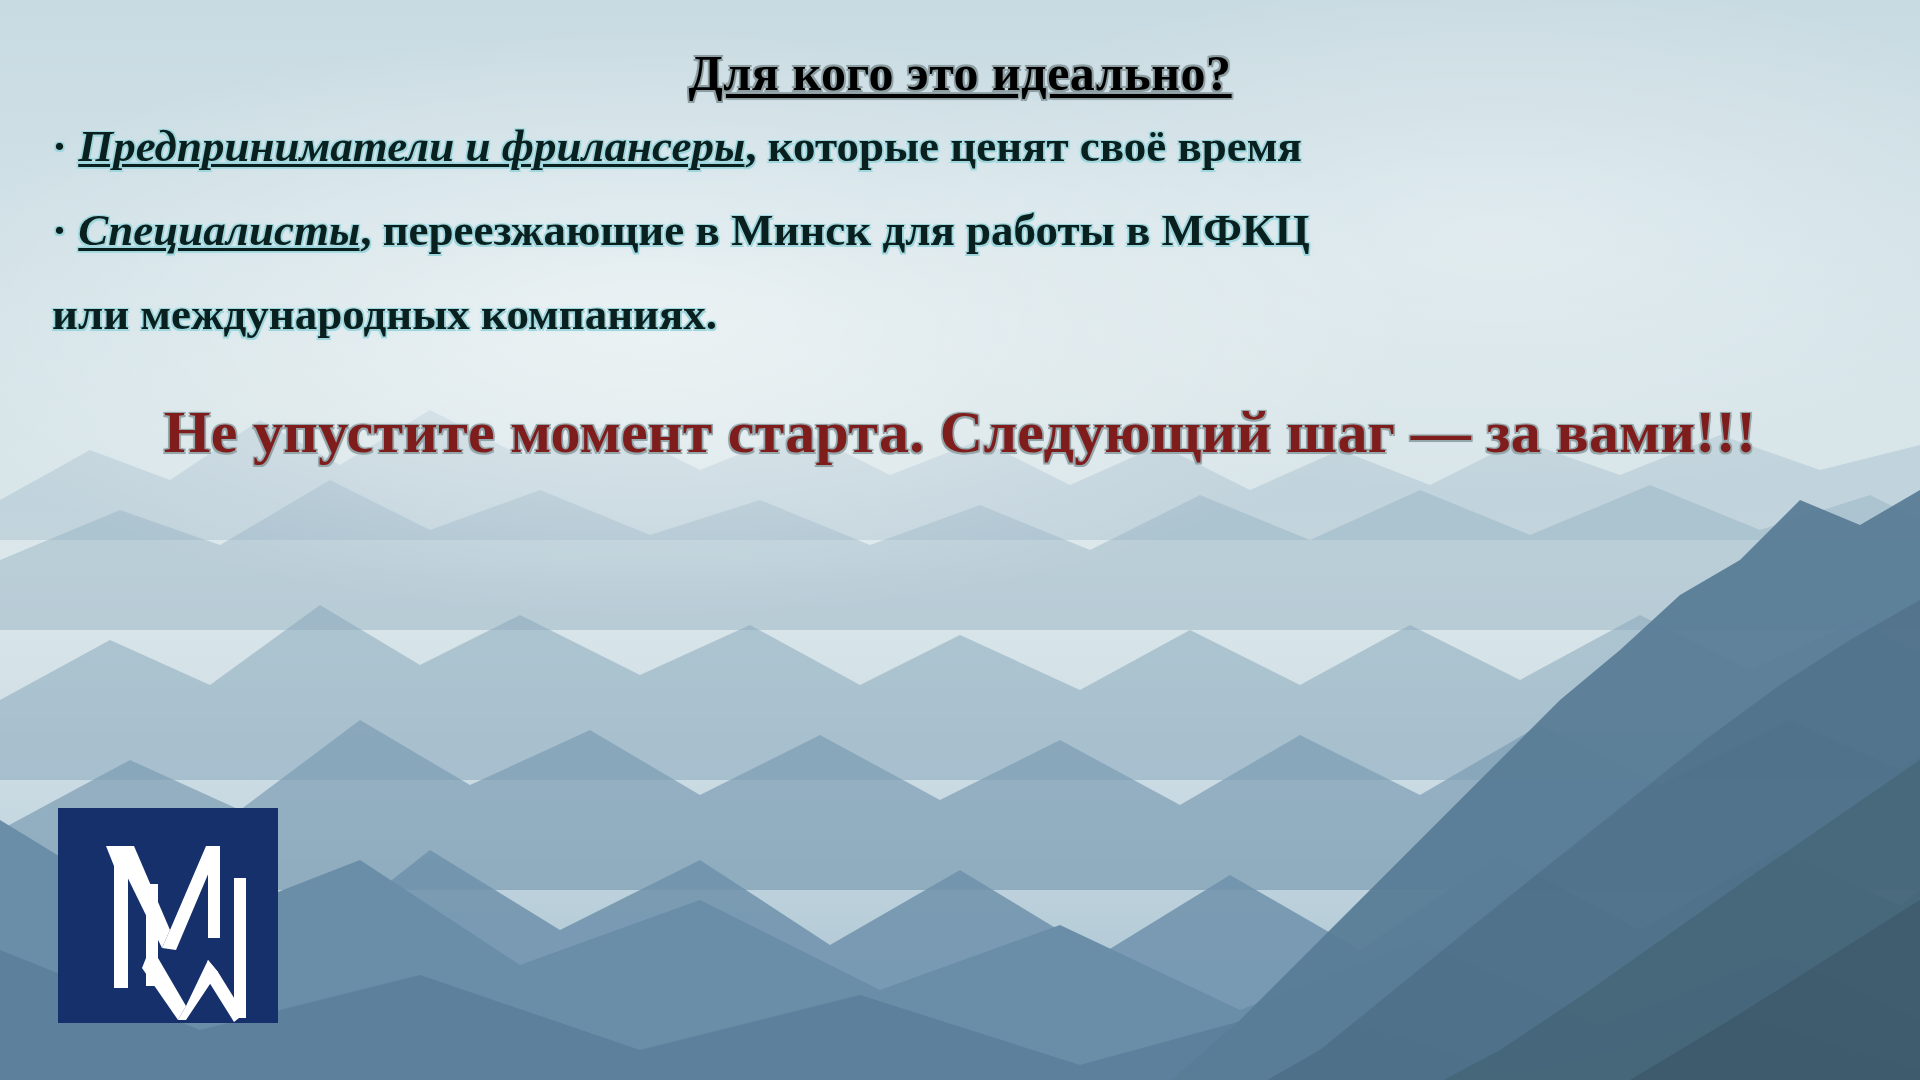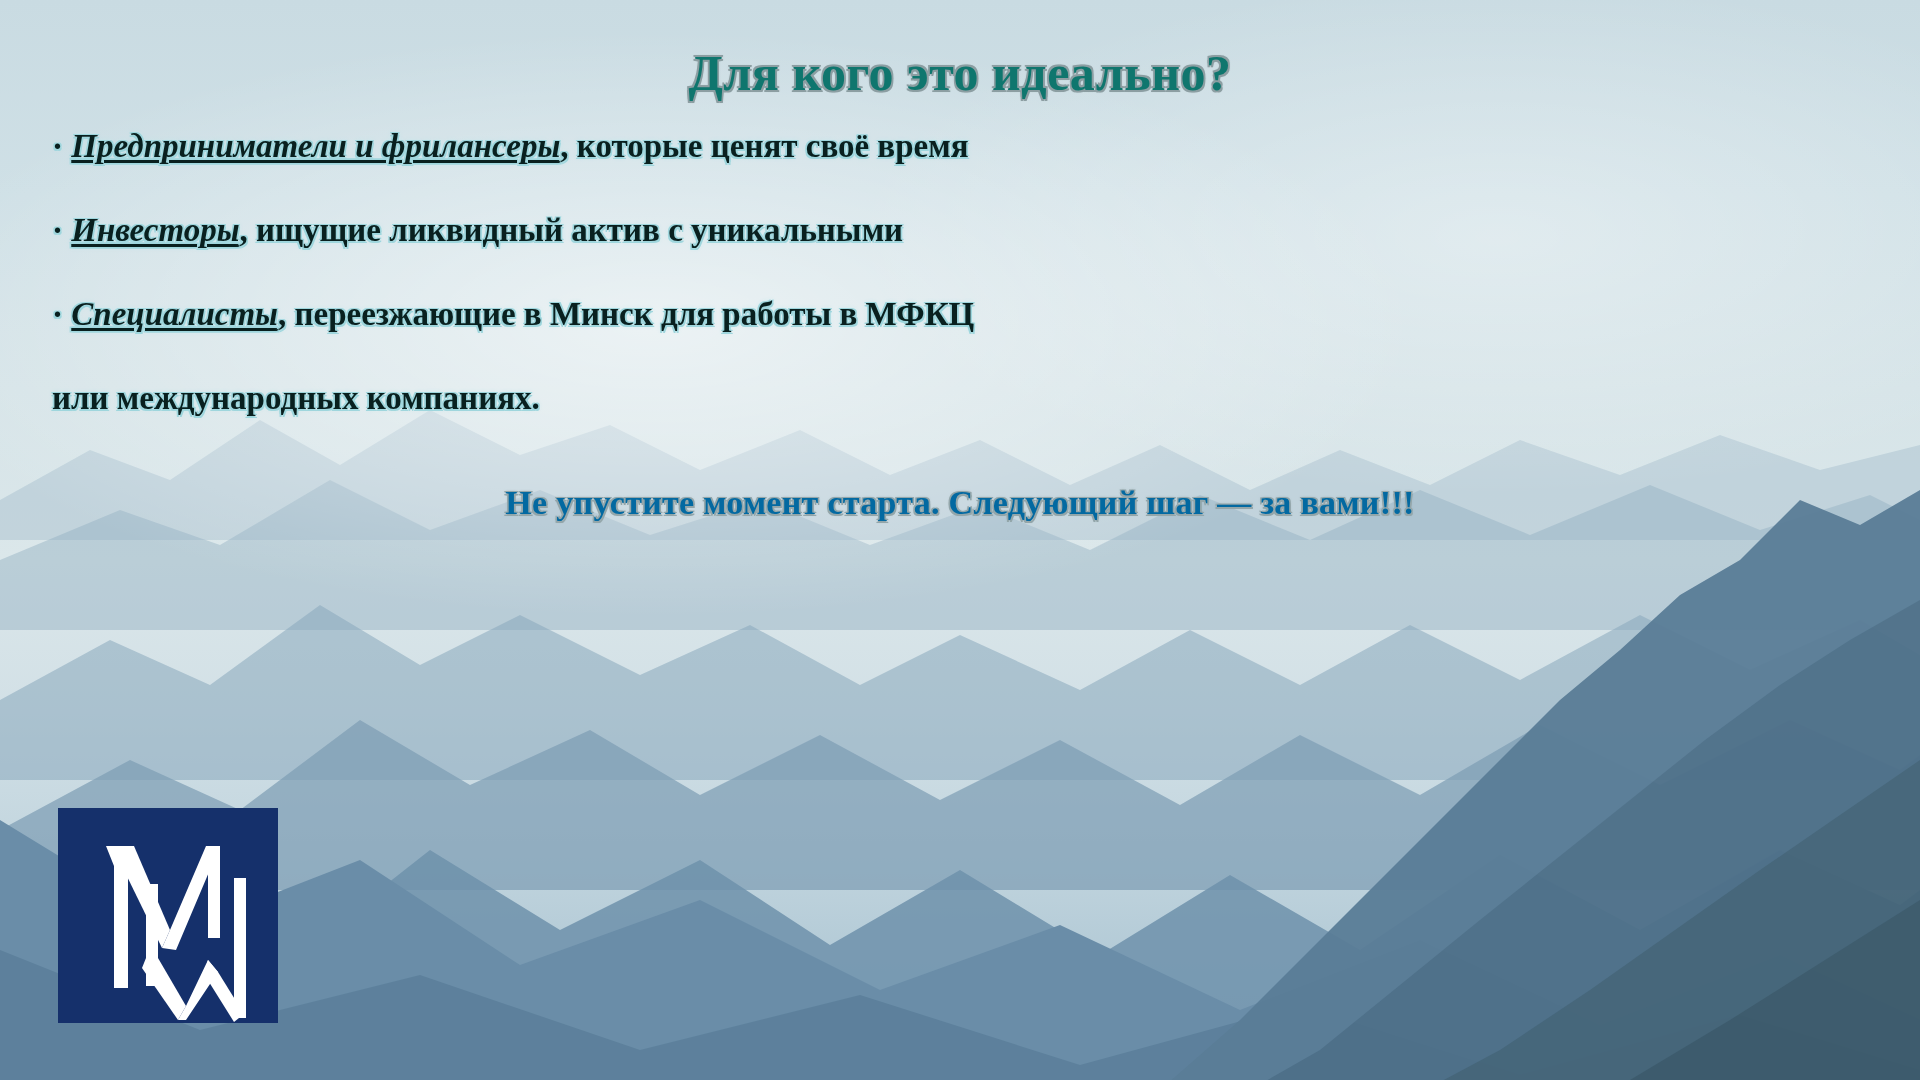--- a/index.html
+++ b/index.html
@@ -62,38 +62,39 @@
   }
   .title-line {
     text-align: center;
     margin: 0;
     padding-top: 48px;
     line-height: 1.0;
   }
   .title-text {
     font-size: 50px;
     font-weight: bold;
-    color: #0f766e;
+    color: #000000;
+    text-decoration: underline;
     text-decoration-thickness: 4px;
     text-underline-offset: 4px;
     letter-spacing: 0.5px;
     text-shadow:
       -1.6px -1.6px 0 #8c9ea2,
        1.6px -1.6px 0 #8c9ea2,
       -1.6px  1.6px 0 #8c9ea2,
        1.6px  1.6px 0 #8c9ea2,
        0 0 3px rgba(120,140,145,0.85);
   }
 
   .body-block {
     margin: 0;
     padding: 6px 40px 0 52px;
   }
   .body-line {
-    font-size: 33px;
+    font-size: 45px;
     font-weight: bold;
     color: #09201f;
     line-height: 84px;
     white-space: nowrap;
     text-shadow:
       -1.5px -1.5px 0 #9fd6dd,
        1.5px -1.5px 0 #9fd6dd,
       -1.5px  1.5px 0 #9fd6dd,
        1.5px  1.5px 0 #9fd6dd,
        0 0 5px rgba(190,235,240,0.95);
@@ -109,23 +110,23 @@
     text-decoration: none;
   }
 
   .cta-line {
     margin: 0;
     padding: 46px 0 0 0;
     text-align: center;
     line-height: 1.0;
   }
   .cta-text {
-    font-size: 34px;
+    font-size: 60px;
     font-weight: bold;
-    color: #0369a1;
+    color: #7f1d1d;
     letter-spacing: 0.3px;
     text-shadow:
       -1.5px -1.5px 0 #93a6aa,
        1.5px -1.5px 0 #93a6aa,
       -1.5px  1.5px 0 #93a6aa,
        1.5px  1.5px 0 #93a6aa,
        0 0 3px rgba(120,140,145,0.8);
   }
 
   
@@ -213,24 +214,20 @@
       <span class="title-text">Для кого это идеально?</span>
     </div>
 
     <div class="body-block">
 
       <div class="body-line">
         <span class="bullet-dot">·</span>
         <span class="lead">Предприниматели и фрилансеры</span><span>, которые ценят своё время</span>
       </div>
 
-      <div class="body-line">
-        <span class="bullet-dot">·</span>
-        <span class="lead">Инвесторы</span><span>, ищущие ликвидный актив с уникальными</span>
-      </div>
 
       <div class="body-line">
         <span class="bullet-dot">·</span>
         <span class="lead">Специалисты</span><span>, переезжающие в Минск для работы в МФКЦ</span>
       </div>
       <div class="body-line">
         <span>или международных компаниях.</span>
       </div>
 
     </div>

